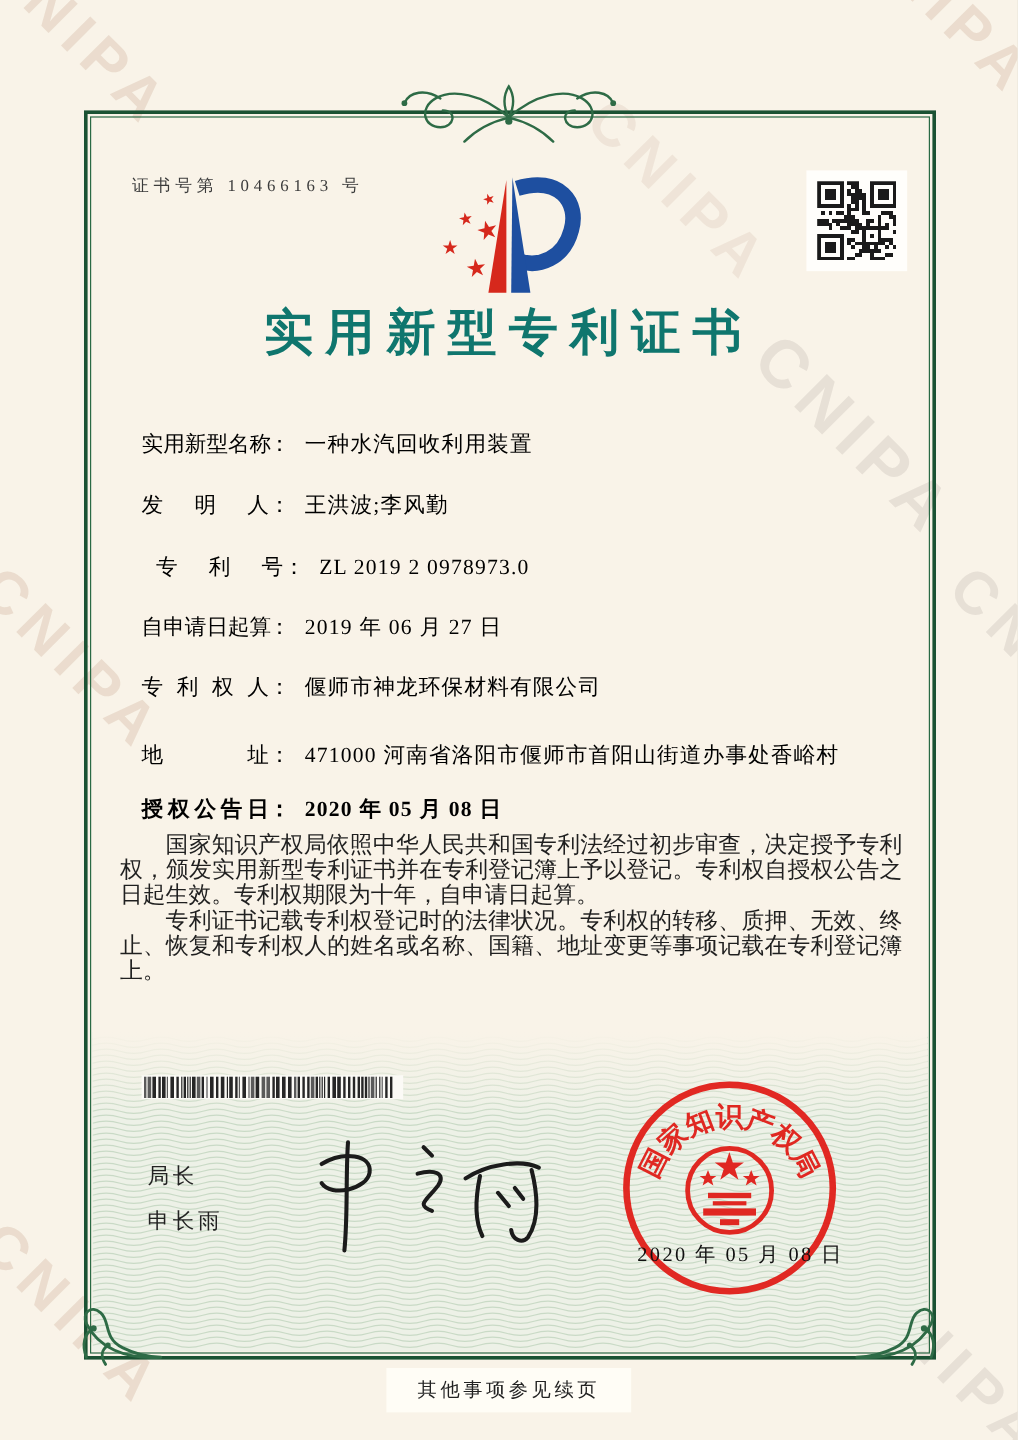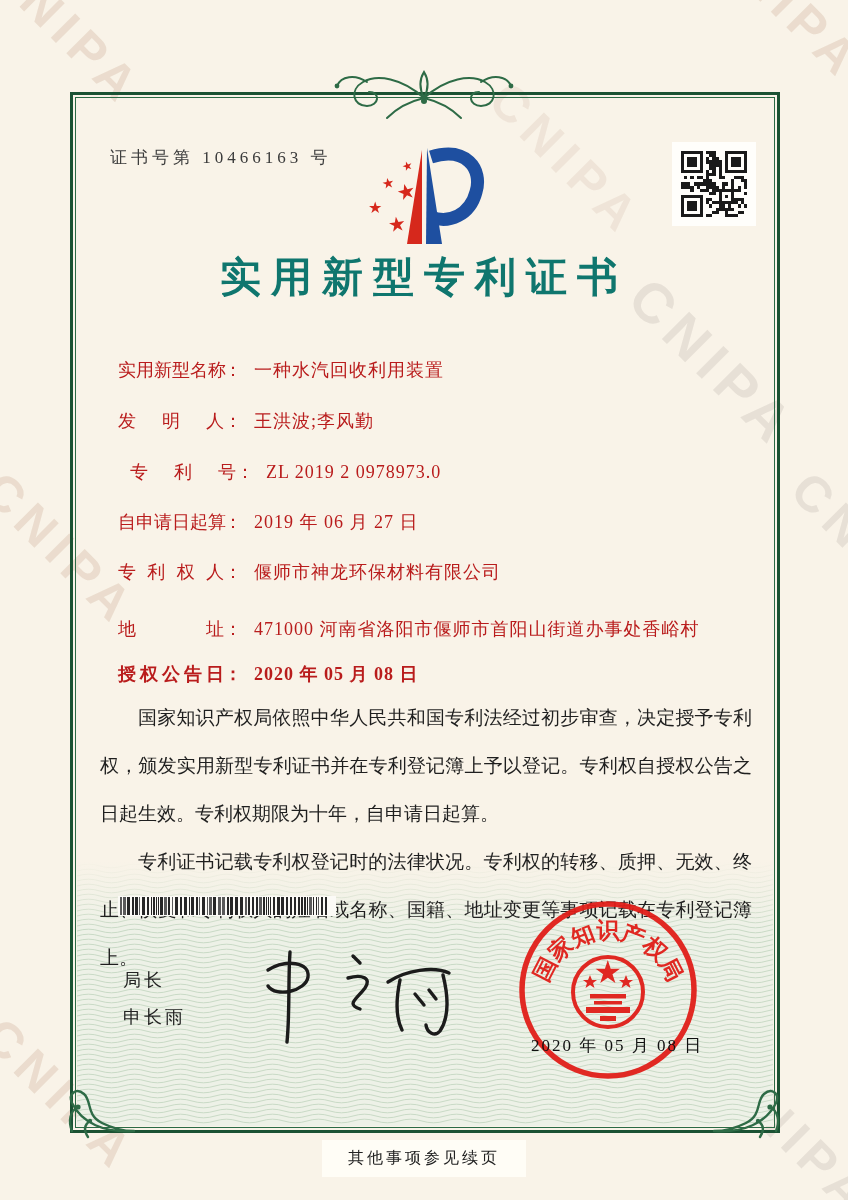--- a/index.html
+++ b/index.html
@@ -34,45 +34,45 @@
   .band-fade{
     position:absolute; left:0; right:0; top:0; height:70px;
     background:linear-gradient(#f9f3e8,rgba(249,243,232,0));
   }
   .ornament-top{position:absolute; left:307px; top:68px; z-index:3;}
   .ornament-corner{position:absolute; z-index:3;}
   .oc-left{left:58px; top:1085px;}
   .oc-right{left:712px; top:1085px; transform:scaleX(-1);}
   
   .cert-no{
-    position:absolute; left:110px; top:146px; font-size:17px;
+    position:absolute; left:110px; top:146px; font-size:14px;
     letter-spacing:4px; color:#3b3b3b; z-index:4;
   }
   .logo{position:absolute; left:364px; top:144px; width:122px; height:112px; z-index:4;}
   .logo .star{position:absolute; color:#d6281c; line-height:1;}
   .qr-wrap{
     position:absolute; left:672px; top:142px; width:84px; height:84px;
     background:#fffefb; z-index:4; display:flex; align-items:center; justify-content:center;
   }
   .title{
     position:absolute; left:0; top:250px; width:100%; text-align:center;
     font-size:41px; font-weight:bold; letter-spacing:10px; color:#0f766e; z-index:4;
   }
   
-  .row{position:absolute; font-size:18px; color:#b91c1c; z-index:4; white-space:nowrap;}
+  .row{position:absolute; font-size:18px; color:#000000; z-index:4; white-space:nowrap;}
   .flabel{
     display:inline-block; width:106px; text-align:justify; text-align-last:justify;
     vertical-align:bottom;
   }
   .fcolon{margin-right:12px;}
   .fvalue{letter-spacing:1px;}
   
   .body-text{
     position:absolute; left:100px; top:694px; width:652px; z-index:4;
-    font-size:19px; line-height:48px; text-align:justify; color:#1f1f1f;
+    font-size:19px; line-height:21px; text-align:justify; color:#1f1f1f;
   }
   .body-text p{margin:0; text-indent:2em;}
   
   .barcode{
     position:absolute; left:118px; top:896px; z-index:4; background:#fbfaf6;
     padding:1px 2px; line-height:0;
   }
   .official-title{position:absolute; left:123px; top:968px; font-size:18px; letter-spacing:3px; z-index:4;font-family:Liberation Mono, monospace;}
   .official-name{position:absolute; left:123px; top:1005px; font-size:18px; letter-spacing:3px; z-index:4;}
   .signature{position:absolute; left:252px; top:946px; z-index:4;}

